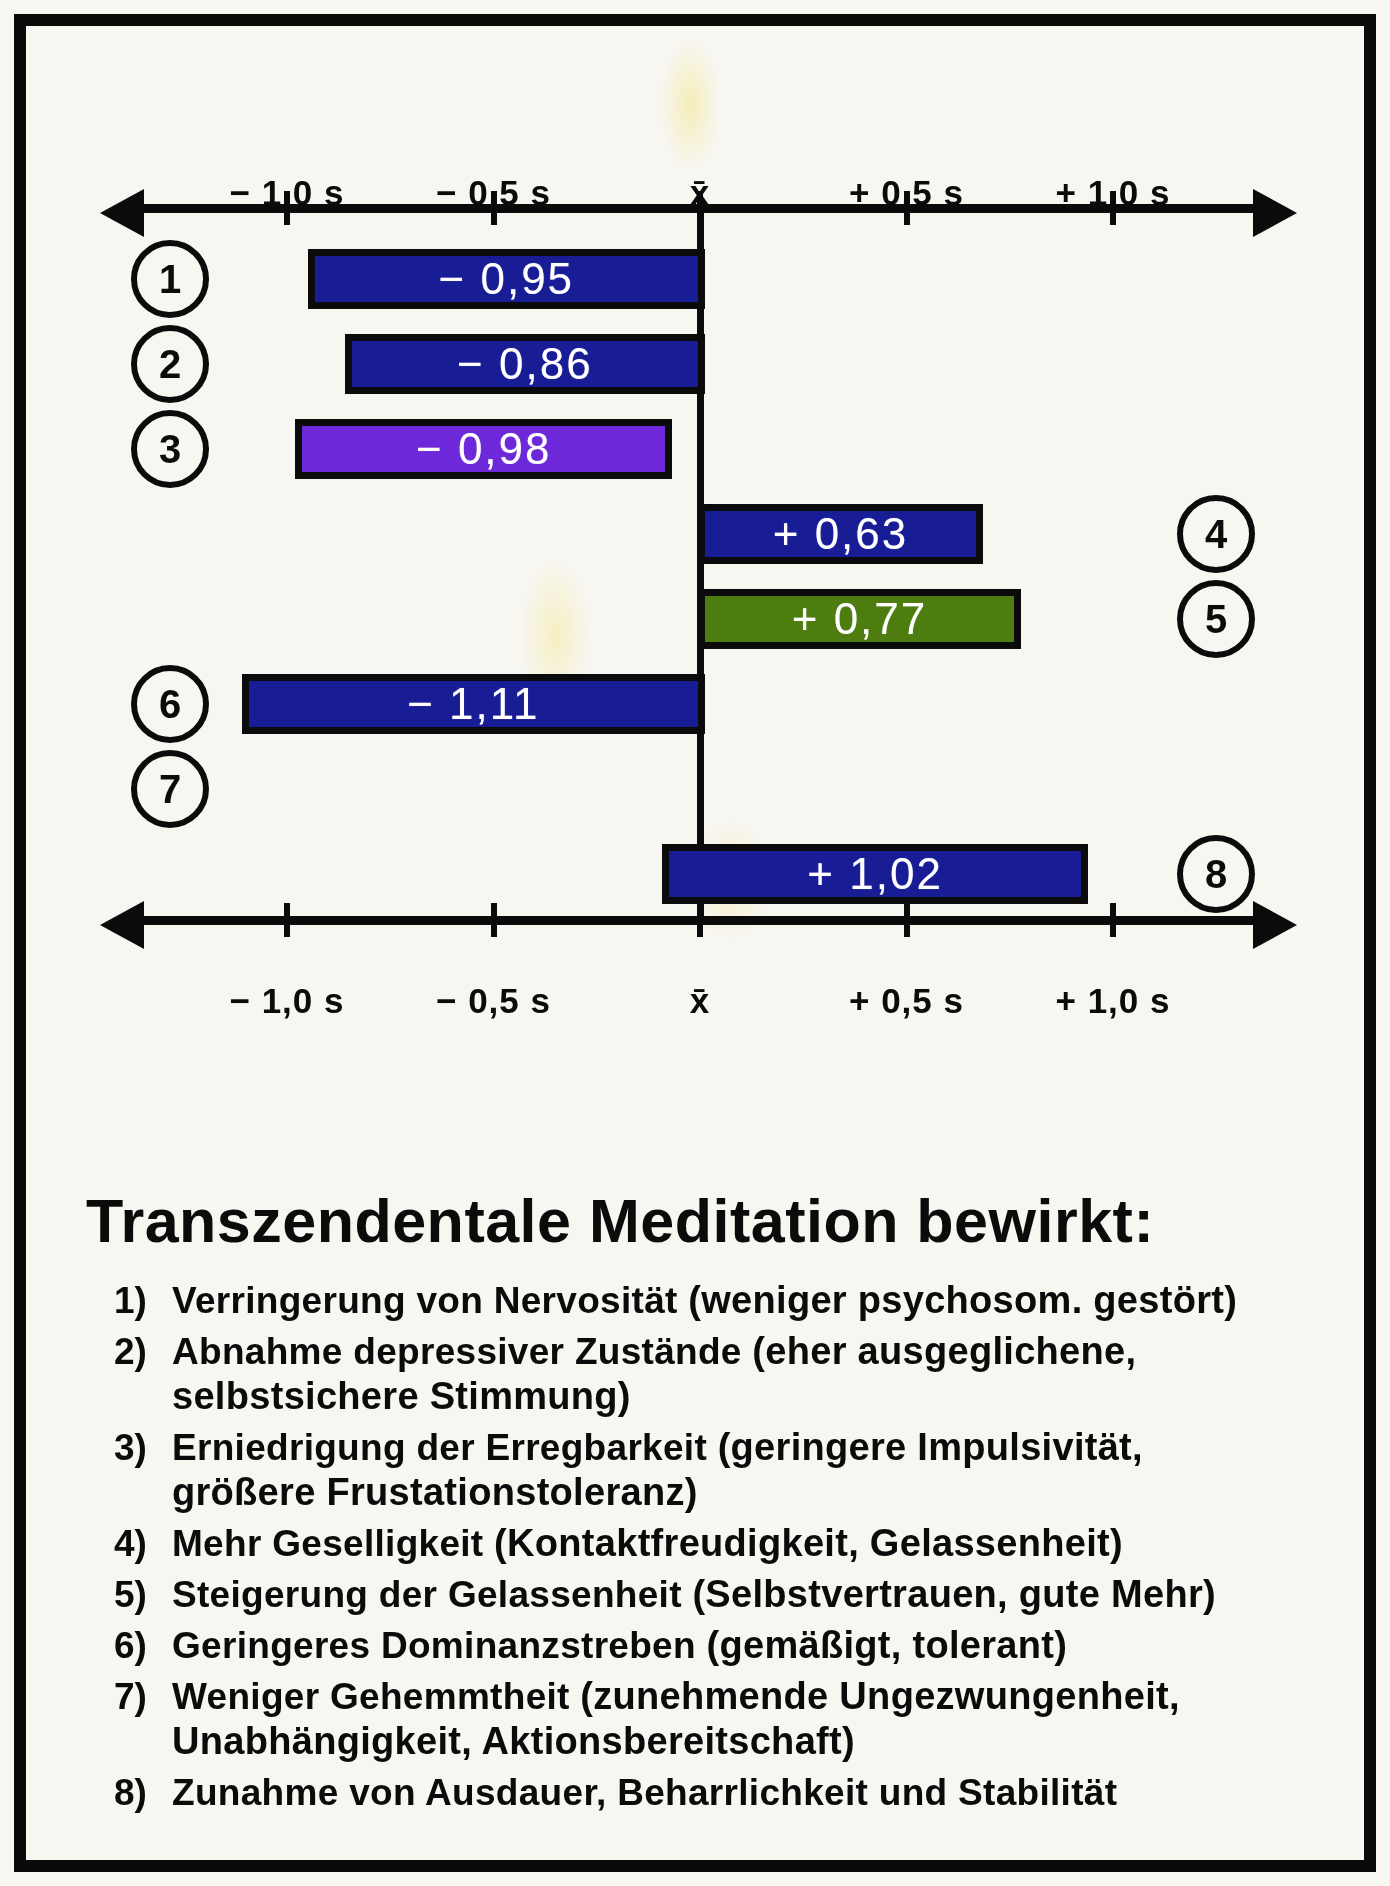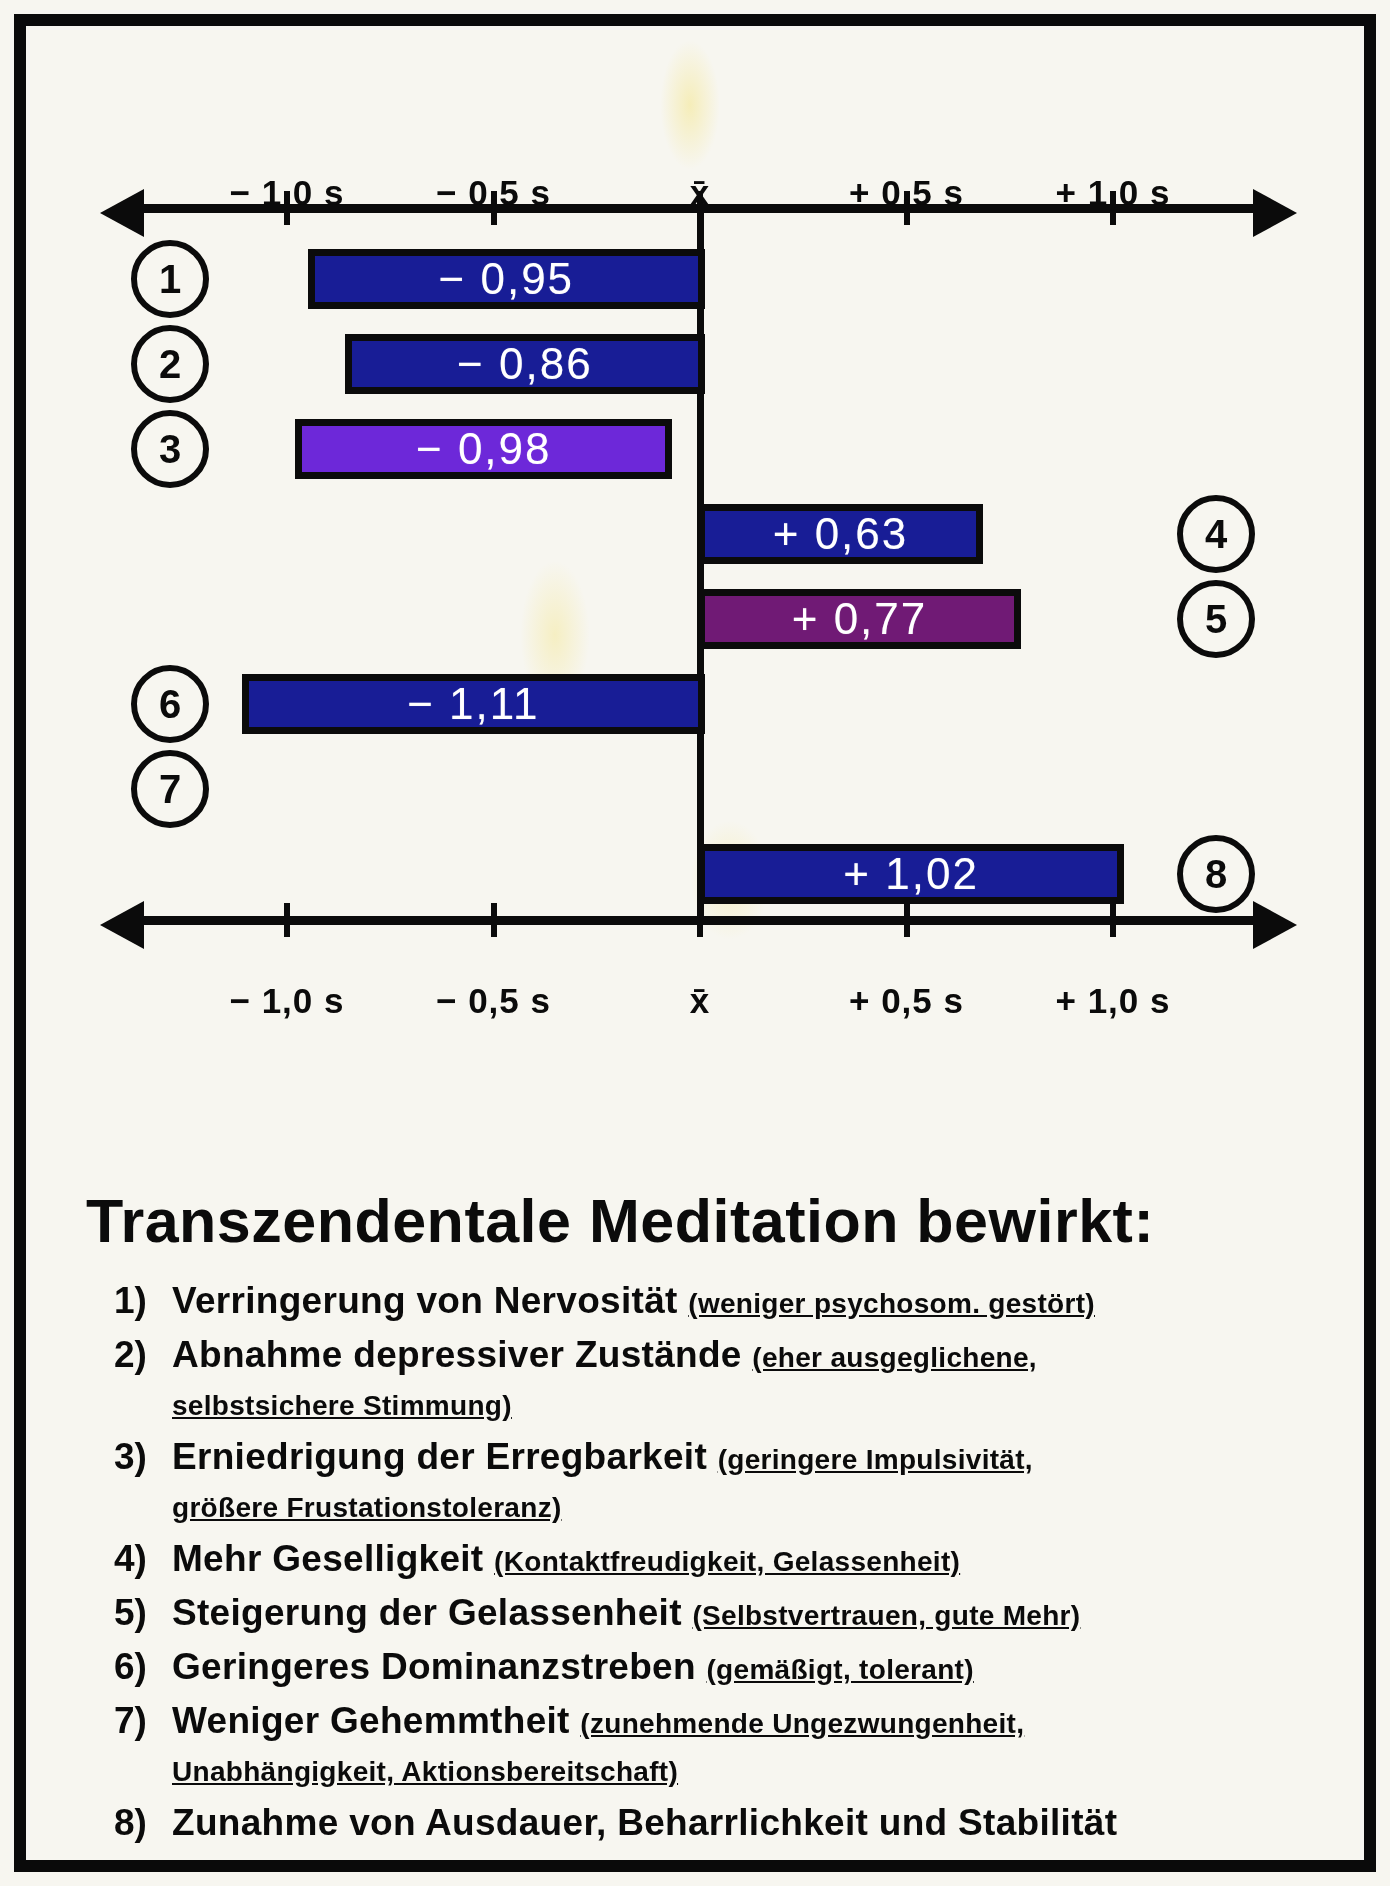--- a/index.html
+++ b/index.html
@@ -51,21 +51,21 @@
     position:absolute;left:60px;top:1112px;
     font-size:61px;font-weight:700;letter-spacing:.5px;white-space:nowrap;margin-top:48px;
   }
 
   #legend-list{position:absolute;left:88px;top:1252px;width:1192px;}
   .legend-item{display:flex;margin-bottom:6px;}
   .legend-num{
     flex:0 0 58px;font-size:37px;font-weight:700;line-height:45px;
   }
   .legend-text{flex:1;font-size:37px;font-weight:700;line-height:45px;letter-spacing:.3px;}
-  .legend-note{font-size:28px;font-weight:700;letter-spacing:.3px;text-decoration:underline;}
+  .legend-note{font-size:38px;font-weight:700;letter-spacing:.3px;}
 </style>
 </head>
 <body>
 
 <div class="blotch" id="blotch1"></div>
 <div class="blotch" id="blotch2"></div>
 <div class="blotch" id="blotch3"></div>
 
 <div id="frame">
   <div id="chart">
@@ -113,36 +113,36 @@
       </div>
       <div class="circle" style="top: 384px; left: 105px;">
         <span>3</span>
       </div>
       <div class="bar" style="background: rgb(24, 29, 150); top: 478px; left: 672px; width: 285px;">
         <span class="bar-label">+ 0,63</span>
       </div>
       <div class="circle" style="top: 469px; left: 1151px;">
         <span>4</span>
       </div>
-      <div class="bar" style="background: #701a75; top: 563px; left: 672px; width: 323.01px;">
+      <div class="bar" style="background: #4d7c0f; top: 563px; left: 672px; width: 323.01px;">
         <span class="bar-label">+ 0,77</span>
       </div>
       <div class="circle" style="top: 554px; left: 1151px;">
         <span>5</span>
       </div>
       <div class="bar" style="background: rgb(24, 29, 150); top: 648px; left: 215.57px; width: 463.43px;">
         <span class="bar-label">− 1,11</span>
       </div>
       <div class="circle" style="top: 639px; left: 105px;">
         <span>6</span>
       </div>
       <div class="circle" style="top: 724px; left: 105px;">
         <span>7</span>
       </div>
-      <div class="bar" style="background: rgb(24, 29, 150); top: 818px; left: 672px; width: 426.26px;">
+      <div class="bar" style="background: rgb(24, 29, 150); top: 818px; left: 636px; width: 426.26px;">
         <span class="bar-label">+ 1,02</span>
       </div>
       <div class="circle" style="top: 809px; left: 1151px;">
         <span>8</span>
       </div>
     </div>
   <div id="title">Transzendentale Meditation bewirkt:</div>
   <div id="legend-list">
       <div class="legend-item">
         <div class="legend-num">1)</div>

